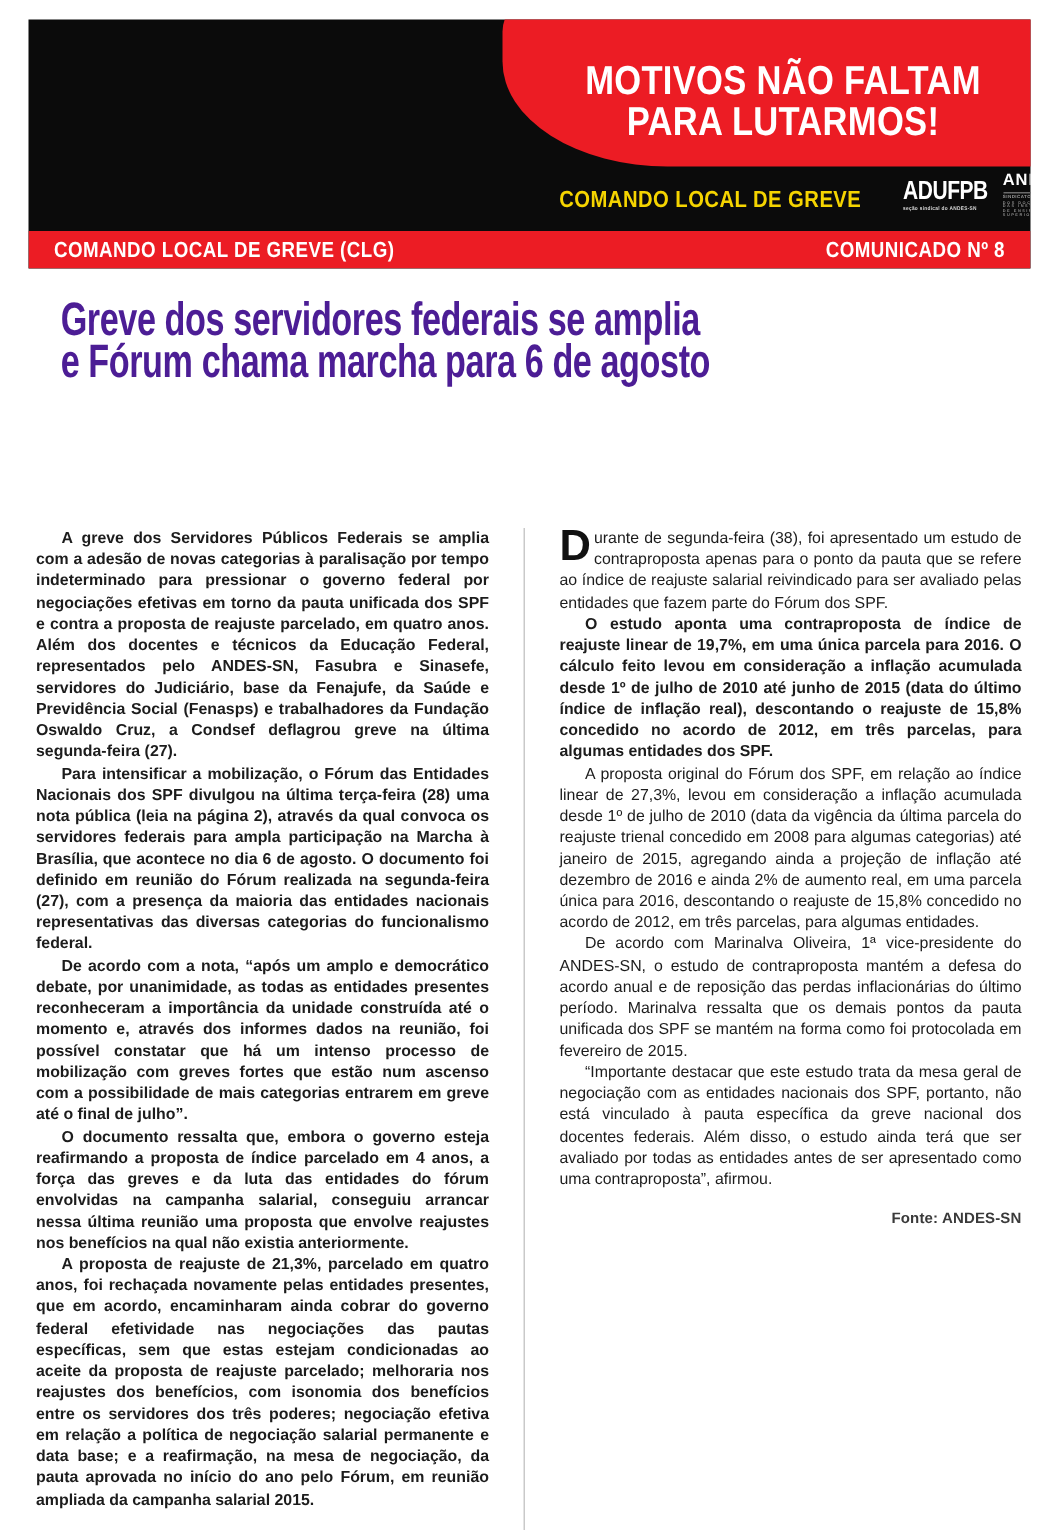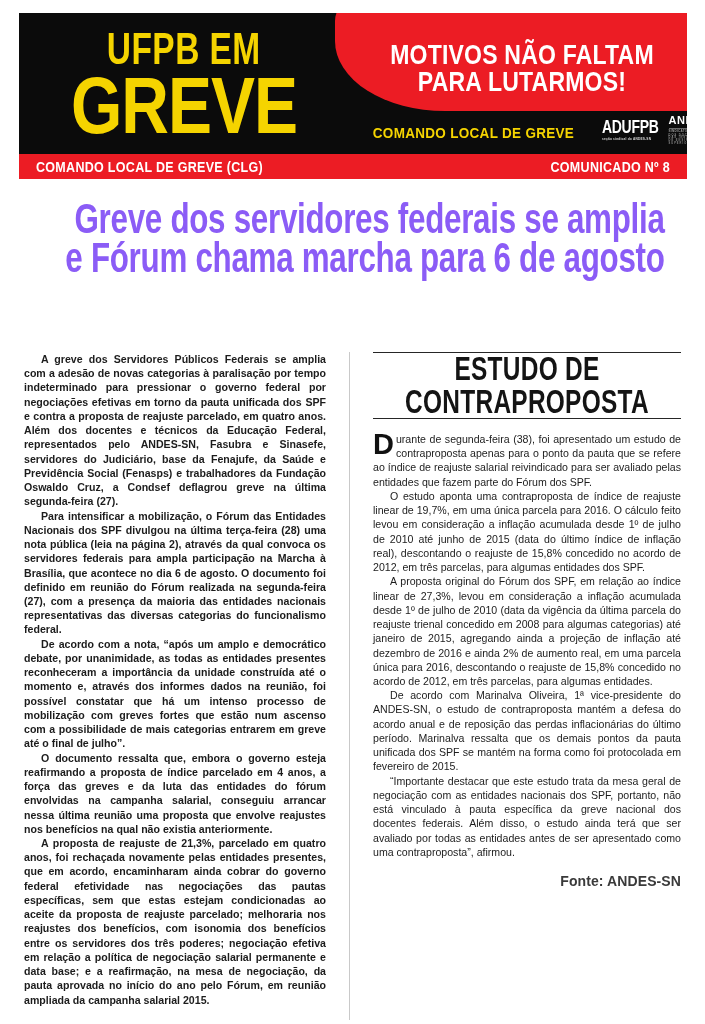--- a/index.html
+++ b/index.html
@@ -101,23 +101,23 @@
     justify-content:space-between;box-sizing:border-box;padding:0 17px;
   }
   .mh-bar span{
     color:#ffffff;font-weight:bold;font-size:12.5px;letter-spacing:0.3px;
     transform:scaleY(1.16);transform-origin:center;
   }
 
   
   .headline{
     position:absolute;left:24px;top:200px;width:657px;
-    text-align:right;color:#8b5cf6;
-    font-family:"Liberation Sans", sans-serif;
-    font-weight:bold;font-size:33px;line-height:1.18;
+    text-align:left;color:#4c1d95;
+    font-family:"Liberation Sans", sans-serif;
+    font-weight:bold;font-size:24px;line-height:1.18;
     letter-spacing:-0.3px;
   }
   .headline .hl{display:block;transform:scaleX(0.95) scaleY(1.3);transform-origin:center;}
 
   
   .cols{position:absolute;left:24px;top:352px;width:657px;}
   .col-left{
     position:absolute;left:0;top:0;width:302px;font-weight:bold;
   }
   .col-sep{
@@ -129,56 +129,52 @@
   .bodytext p{
     margin:0;
     font-family:"Liberation Sans", sans-serif;
     font-size:10.6px;line-height:1.345;
     text-align:justify;
     text-indent:17px;
     color:#1c1c1c;
     hyphens:auto;
     -webkit-hyphens:auto;
   }
-  .bodytext p.bold{font-weight:normal;}
+  .bodytext p.bold{font-weight:bold;}
 
   
   .sec-title{
     border-top:1.6px solid #262626;border-bottom:1.6px solid #262626;
     padding:6px 0 7px 0;margin-bottom:13px;
   }
   .sec-title h2{
     margin:0;text-align:center;font-weight:bold;font-size:26px;
     color:#141414;letter-spacing:0.3px;line-height:1;
     transform:scaleX(0.94) scaleY(1.28);transform-origin:center;
   }
 
   
   .dropcap-p{text-indent:0 !important;}
   .dropcap{
     float:left;font-size:29px;line-height:0.82;font-weight:bold;
     margin:1px 2px 0 0;color:#111;
   }
 
   .fonte{
-    margin-top:14px;text-align:right;font-size:14px;color:#3a3a3a;
+    margin-top:14px;text-align:right;font-size:10px;color:#3a3a3a;
     font-weight:bold;letter-spacing:0.1px;
   }
 </style>
 </head>
 <body>
 
 <div class="page">
 
   <div class="masthead">
 
-    <div class="mh-left">
-      <div class="mh-ufpb">UFPB EM</div>
-      <div class="mh-greve">GREVE</div>
-    </div>
 
     <div class="mh-red"></div>
 
     <div class="mh-red-txt">
       <span>MOTIVOS NÃO FALTAM</span>
       <span>PARA LUTARMOS!</span>
     </div>
 
     <div class="mh-clg">COMANDO LOCAL DE GREVE</div>
 
@@ -212,23 +208,20 @@
       <p>A greve dos Servidores Públicos Federais se amplia com a adesão de novas categorias à paralisação por tempo indeterminado para pressionar o governo federal por negociações efetivas em torno da pauta unificada dos SPF e contra a proposta de reajuste parcelado, em quatro anos. Além dos docentes e técnicos da Educação Federal, representados pelo ANDES-SN, Fasubra e Sinasefe, servidores do Judiciário, base da Fenajufe, da Saúde e Previdência Social (Fenasps) e trabalhadores da Fundação Oswaldo Cruz, a Condsef deflagrou greve na última segunda-feira (27).</p>
       <p>Para intensificar a mobilização, o Fórum das Entidades Nacionais dos SPF divulgou na última terça-feira (28) uma nota pública (leia na página 2), através da qual convoca os servidores federais para ampla participação na Marcha à Brasília, que acontece no dia 6 de agosto. O documento foi definido em reunião do Fórum realizada na segunda-feira (27), com a presença da maioria das entidades nacionais representativas das diversas categorias do funcionalismo federal.</p>
       <p>De acordo com a nota, “após um amplo e democrático debate, por unanimidade, as todas as entidades presentes reconheceram a importância da unidade construída até o momento e, através dos informes dados na reunião, foi possível constatar que há um intenso processo de mobilização com greves fortes que estão num ascenso com a possibilidade de mais categorias entrarem em greve até o final de julho”.</p>
       <p>O documento ressalta que, embora o governo esteja reafirmando a proposta de índice parcelado em 4 anos, a força das greves e da luta das entidades do fórum envolvidas na campanha salarial, conseguiu arrancar nessa última reunião uma proposta que envolve reajustes nos benefícios na qual não existia anteriormente.</p>
       <p>A proposta de reajuste de 21,3%, parcelado em quatro anos, foi rechaçada novamente pelas entidades presentes, que em acordo, encaminharam ainda cobrar do governo federal efetividade nas negociações das pautas específicas, sem que estas estejam condicionadas ao aceite da proposta de reajuste parcelado; melhoraria nos reajustes dos benefícios, com isonomia dos benefícios entre os servidores dos três poderes; negociação efetiva em relação a política de negociação salarial permanente e data base; e a reafirmação, na mesa de negociação, da pauta aprovada no início do ano pelo Fórum, em reunião ampliada da campanha salarial 2015.</p>
     </div>
 
     <div class="col-sep"></div>
 
     <div class="col-right">
-      <div class="sec-title">
-        <h2>ESTUDO DE CONTRAPROPOSTA</h2>
-      </div>
       <div class="bodytext">
         <p class="dropcap-p"><span class="dropcap">D</span><span>urante de segunda-feira (38), foi apresentado um estudo de contraproposta apenas para o ponto da pauta que se refere ao índice de reajuste salarial reivindicado para ser avaliado pelas entidades que fazem parte do Fórum dos SPF.</span></p>
         <p class="bold">O estudo aponta uma contraproposta de índice de reajuste linear de 19,7%, em uma única parcela para 2016. O cálculo feito levou em consideração a inflação acumulada desde 1º de julho de 2010 até junho de 2015 (data do último índice de inflação real), descontando o reajuste de 15,8% concedido no acordo de 2012, em três parcelas, para algumas entidades dos SPF.</p>
         <p>A proposta original do Fórum dos SPF, em relação ao índice linear de 27,3%, levou em consideração a inflação acumulada desde 1º de julho de 2010 (data da vigência da última parcela do reajuste trienal concedido em 2008 para algumas categorias) até janeiro de 2015, agregando ainda a projeção de inflação até dezembro de 2016 e ainda 2% de aumento real, em uma parcela única para 2016, descontando o reajuste de 15,8% concedido no acordo de 2012, em três parcelas, para algumas entidades.</p>
         <p>De acordo com Marinalva Oliveira, 1ª vice-presidente do ANDES-SN, o estudo de contraproposta mantém a defesa do acordo anual e de reposição das perdas inflacionárias do último período. Marinalva ressalta que os demais pontos da pauta unificada dos SPF se mantém na forma como foi protocolada em fevereiro de 2015.</p>
         <p>“Importante destacar que este estudo trata da mesa geral de negociação com as entidades nacionais dos SPF, portanto, não está vinculado à pauta específica da greve nacional dos docentes federais. Além disso, o estudo ainda terá que ser avaliado por todas as entidades antes de ser apresentado como uma contraproposta”, afirmou.</p>
         <div class="fonte">Fonte: ANDES-SN</div>
       </div>
     </div>
 

